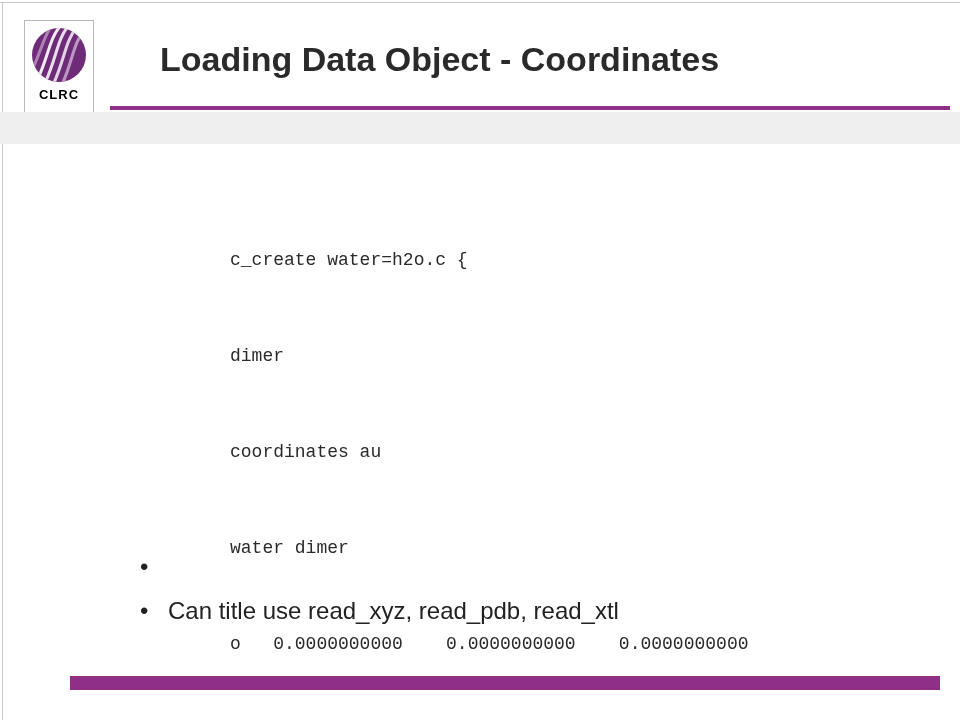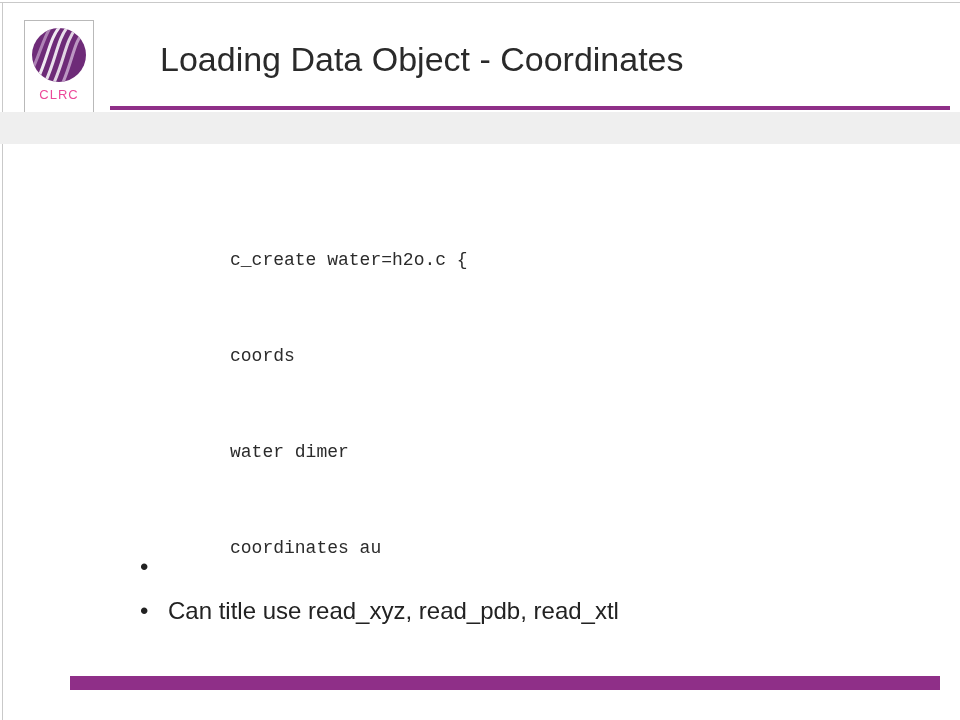--- a/index.html
+++ b/index.html
@@ -33,32 +33,32 @@
     text-align: center;
   }
   .logo-swirl {
     width: 56px;
     height: 56px;
     margin: 0 auto 4px auto;
     display: block;
   }
   .logo-text {
     font-size: 13px;
-    font-weight: normal;
+    font-weight: bold;
     letter-spacing: 1px;
-    color: #ec4899;
+    color: #000000;
     font-family: Arial, Helvetica, sans-serif;
   }
 
   .slide-title {
     position: absolute;
     left: 160px;
     top: 40px;
     font-size: 34px;
-    font-weight: normal;
+    font-weight: bold;
     color: #2a2a2a;
   }
 
   .header-rule {
     position: absolute;
     left: 110px;
     right: 10px;
     top: 106px;
     height: 0;
     border-top: 4px solid #8f2f88;
@@ -152,23 +152,24 @@
     <div class="logo-text">CLRC</div>
   </div>
 
   <div class="slide-title">Loading Data Object - Coordinates</div>
 
   <div class="header-rule"></div>
   <div class="grey-strip"></div>
 
   <div class="code-block">
     <div>c_create water=h2o.c {</div>
-    <div>coords</div>
+    <div>dimer</div>
+    <div>coordinates au</div>
     <div>water dimer</div>
-    <div>coordinates au</div>
+    <div>o   0.0000000000    0.0000000000    0.0000000000</div>
     
     
     
     
     
     
   </div>
 
   <div class="bullets">
     <div class="row">

